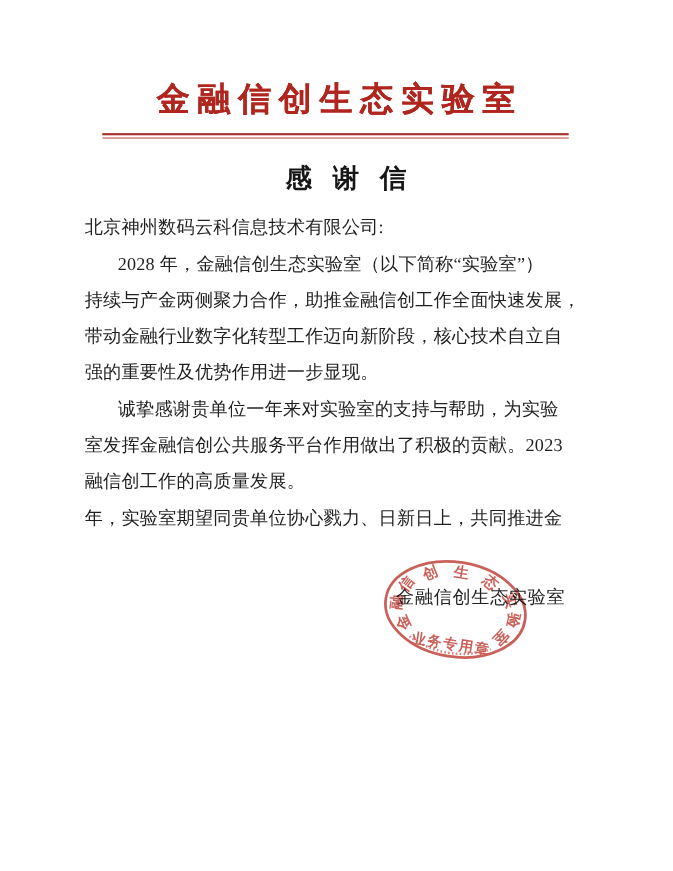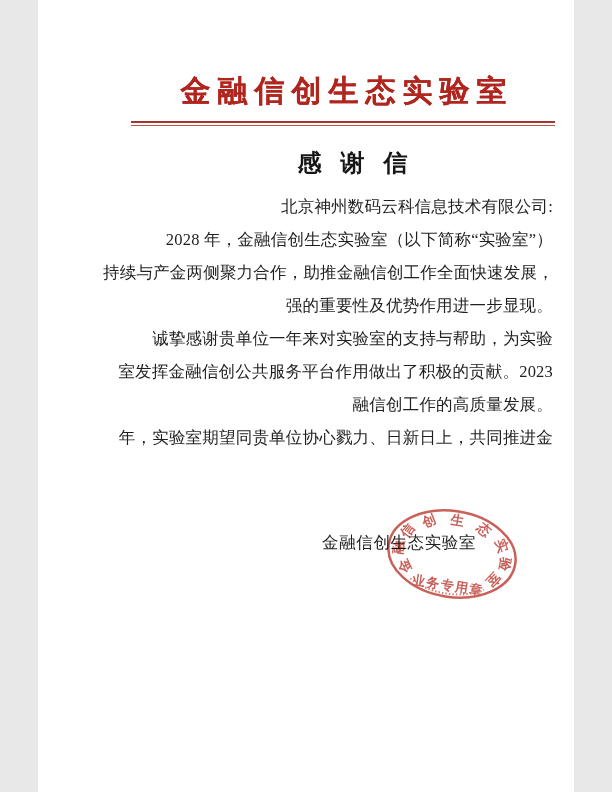--- a/index.html
+++ b/index.html
@@ -1,18 +1,18 @@
 <!DOCTYPE html>
 <html><head>
 <meta charset="utf-8">
 <style>
   html, body { margin: 0; padding: 0; background: #e8e8e8; }
   .page {
     position: relative;
-    width: 536px;
+    width: 612px;
     height: 792px;
     margin: 0 auto;
     background: #ffffff;
     overflow: hidden;
     font-family: "Liberation Serif", "DejaVu Serif", serif;
   }
 
   
   .org-title {
     position: absolute;
@@ -52,25 +52,24 @@
     font-weight: bold;
     color: #161616;
     letter-spacing: 19px;
     white-space: nowrap;
   }
 
   
   .body-block {
     position: absolute;
     top: 190px;
-    left: 65px;
+    left: 77px;
     width: 450px;
     color: #1f1f1f;
     font-size: 16.5px;
-    text-align: right;
   }
   .body-block .line {
     margin: 0;
     height: 33px;
     line-height: 33px;
     white-space: nowrap;
     letter-spacing: 0.2px;
   }
   .body-block .indent { text-indent: 30px; }
 
@@ -118,20 +117,21 @@
   <h1 class="org-title">金融信创生态实验室</h1>
 
   <div class="rule"></div>
 
   <h2 class="letter-title">感谢信</h2>
 
   <main class="body-block">
     <p class="line">北京神州数码云科信息技术有限公司:</p>
     <p class="line indent">2028 年，金融信创生态实验室（以下简称“实验室”）</p>
     <p class="line">持续与产金两侧聚力合作，助推金融信创工作全面快速发展，</p>
+    <p class="line">带动金融行业数字化转型工作迈向新阶段，核心技术自立自</p>
     <p class="line">强的重要性及优势作用进一步显现。</p>
     <p class="line indent">诚挚感谢贵单位一年来对实验室的支持与帮助，为实验</p>
     <p class="line">室发挥金融信创公共服务平台作用做出了积极的贡献。2023</p>
     <p class="line">融信创工作的高质量发展。</p>
     <p class="line">年，实验室期望同贵单位协心戮力、日新日上，共同推进金</p>
   </main>
 
   <div class="signature">
     <p>金融信创生态实验室</p>
   </div>

